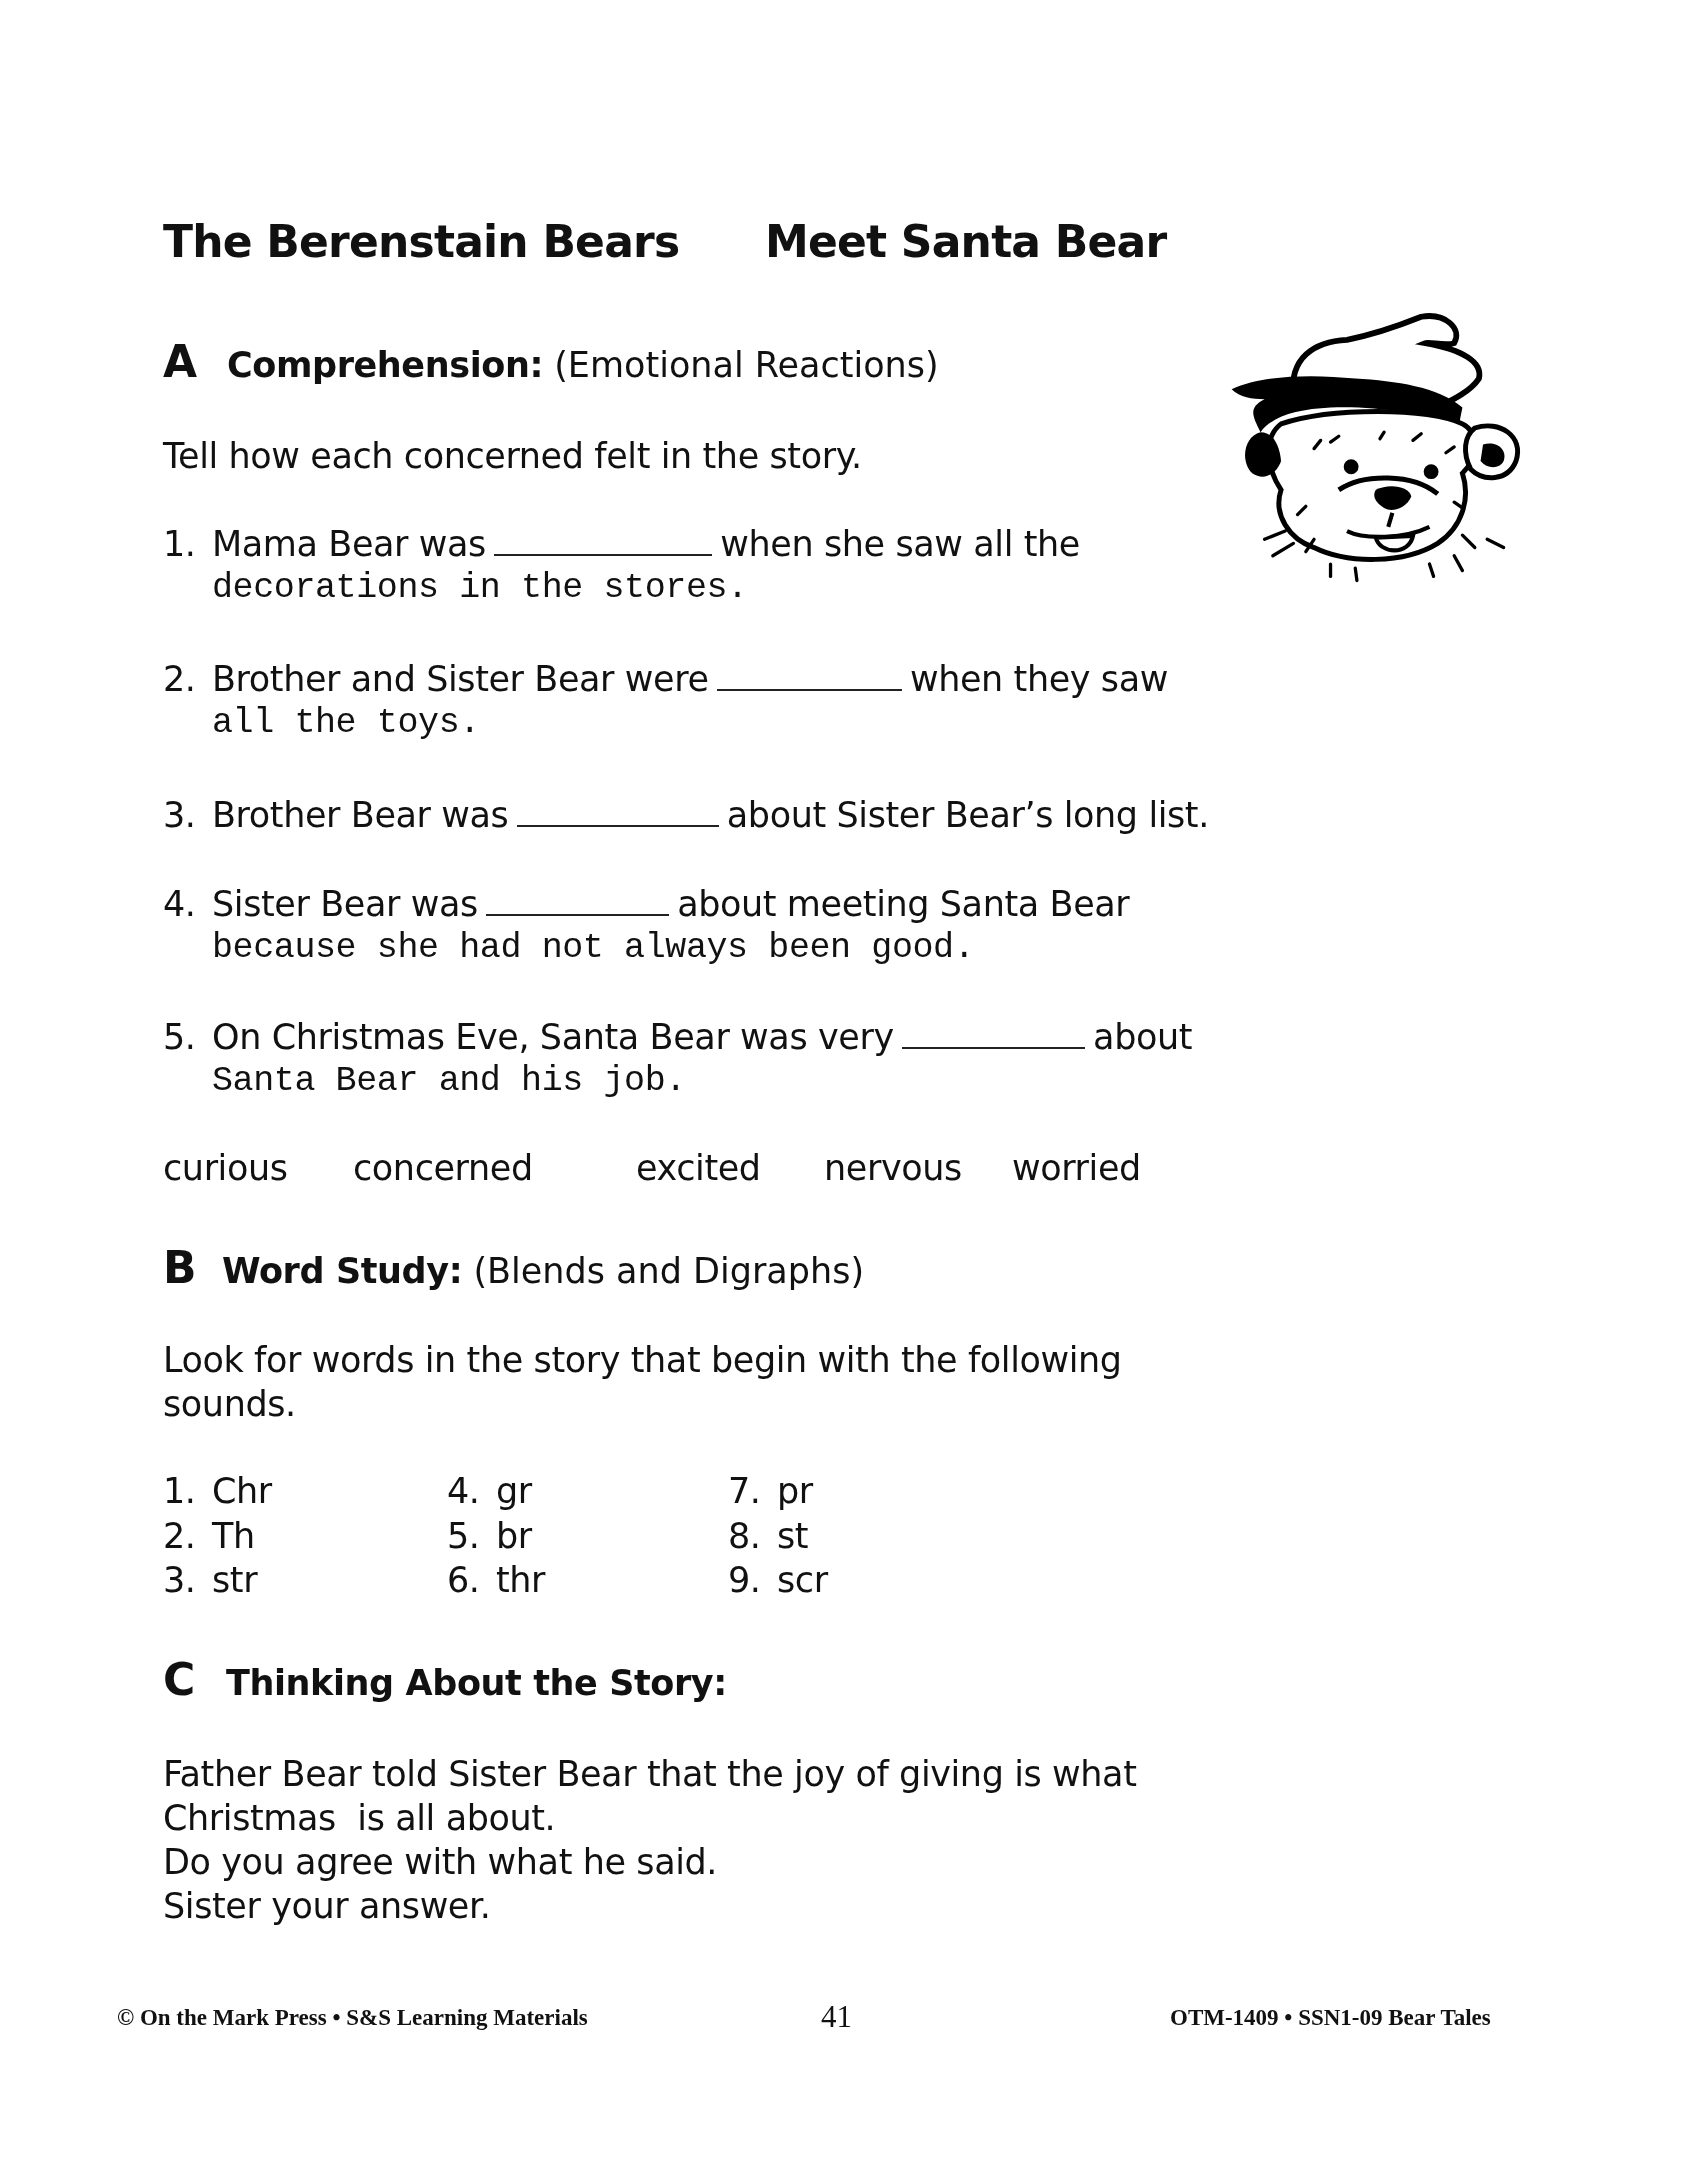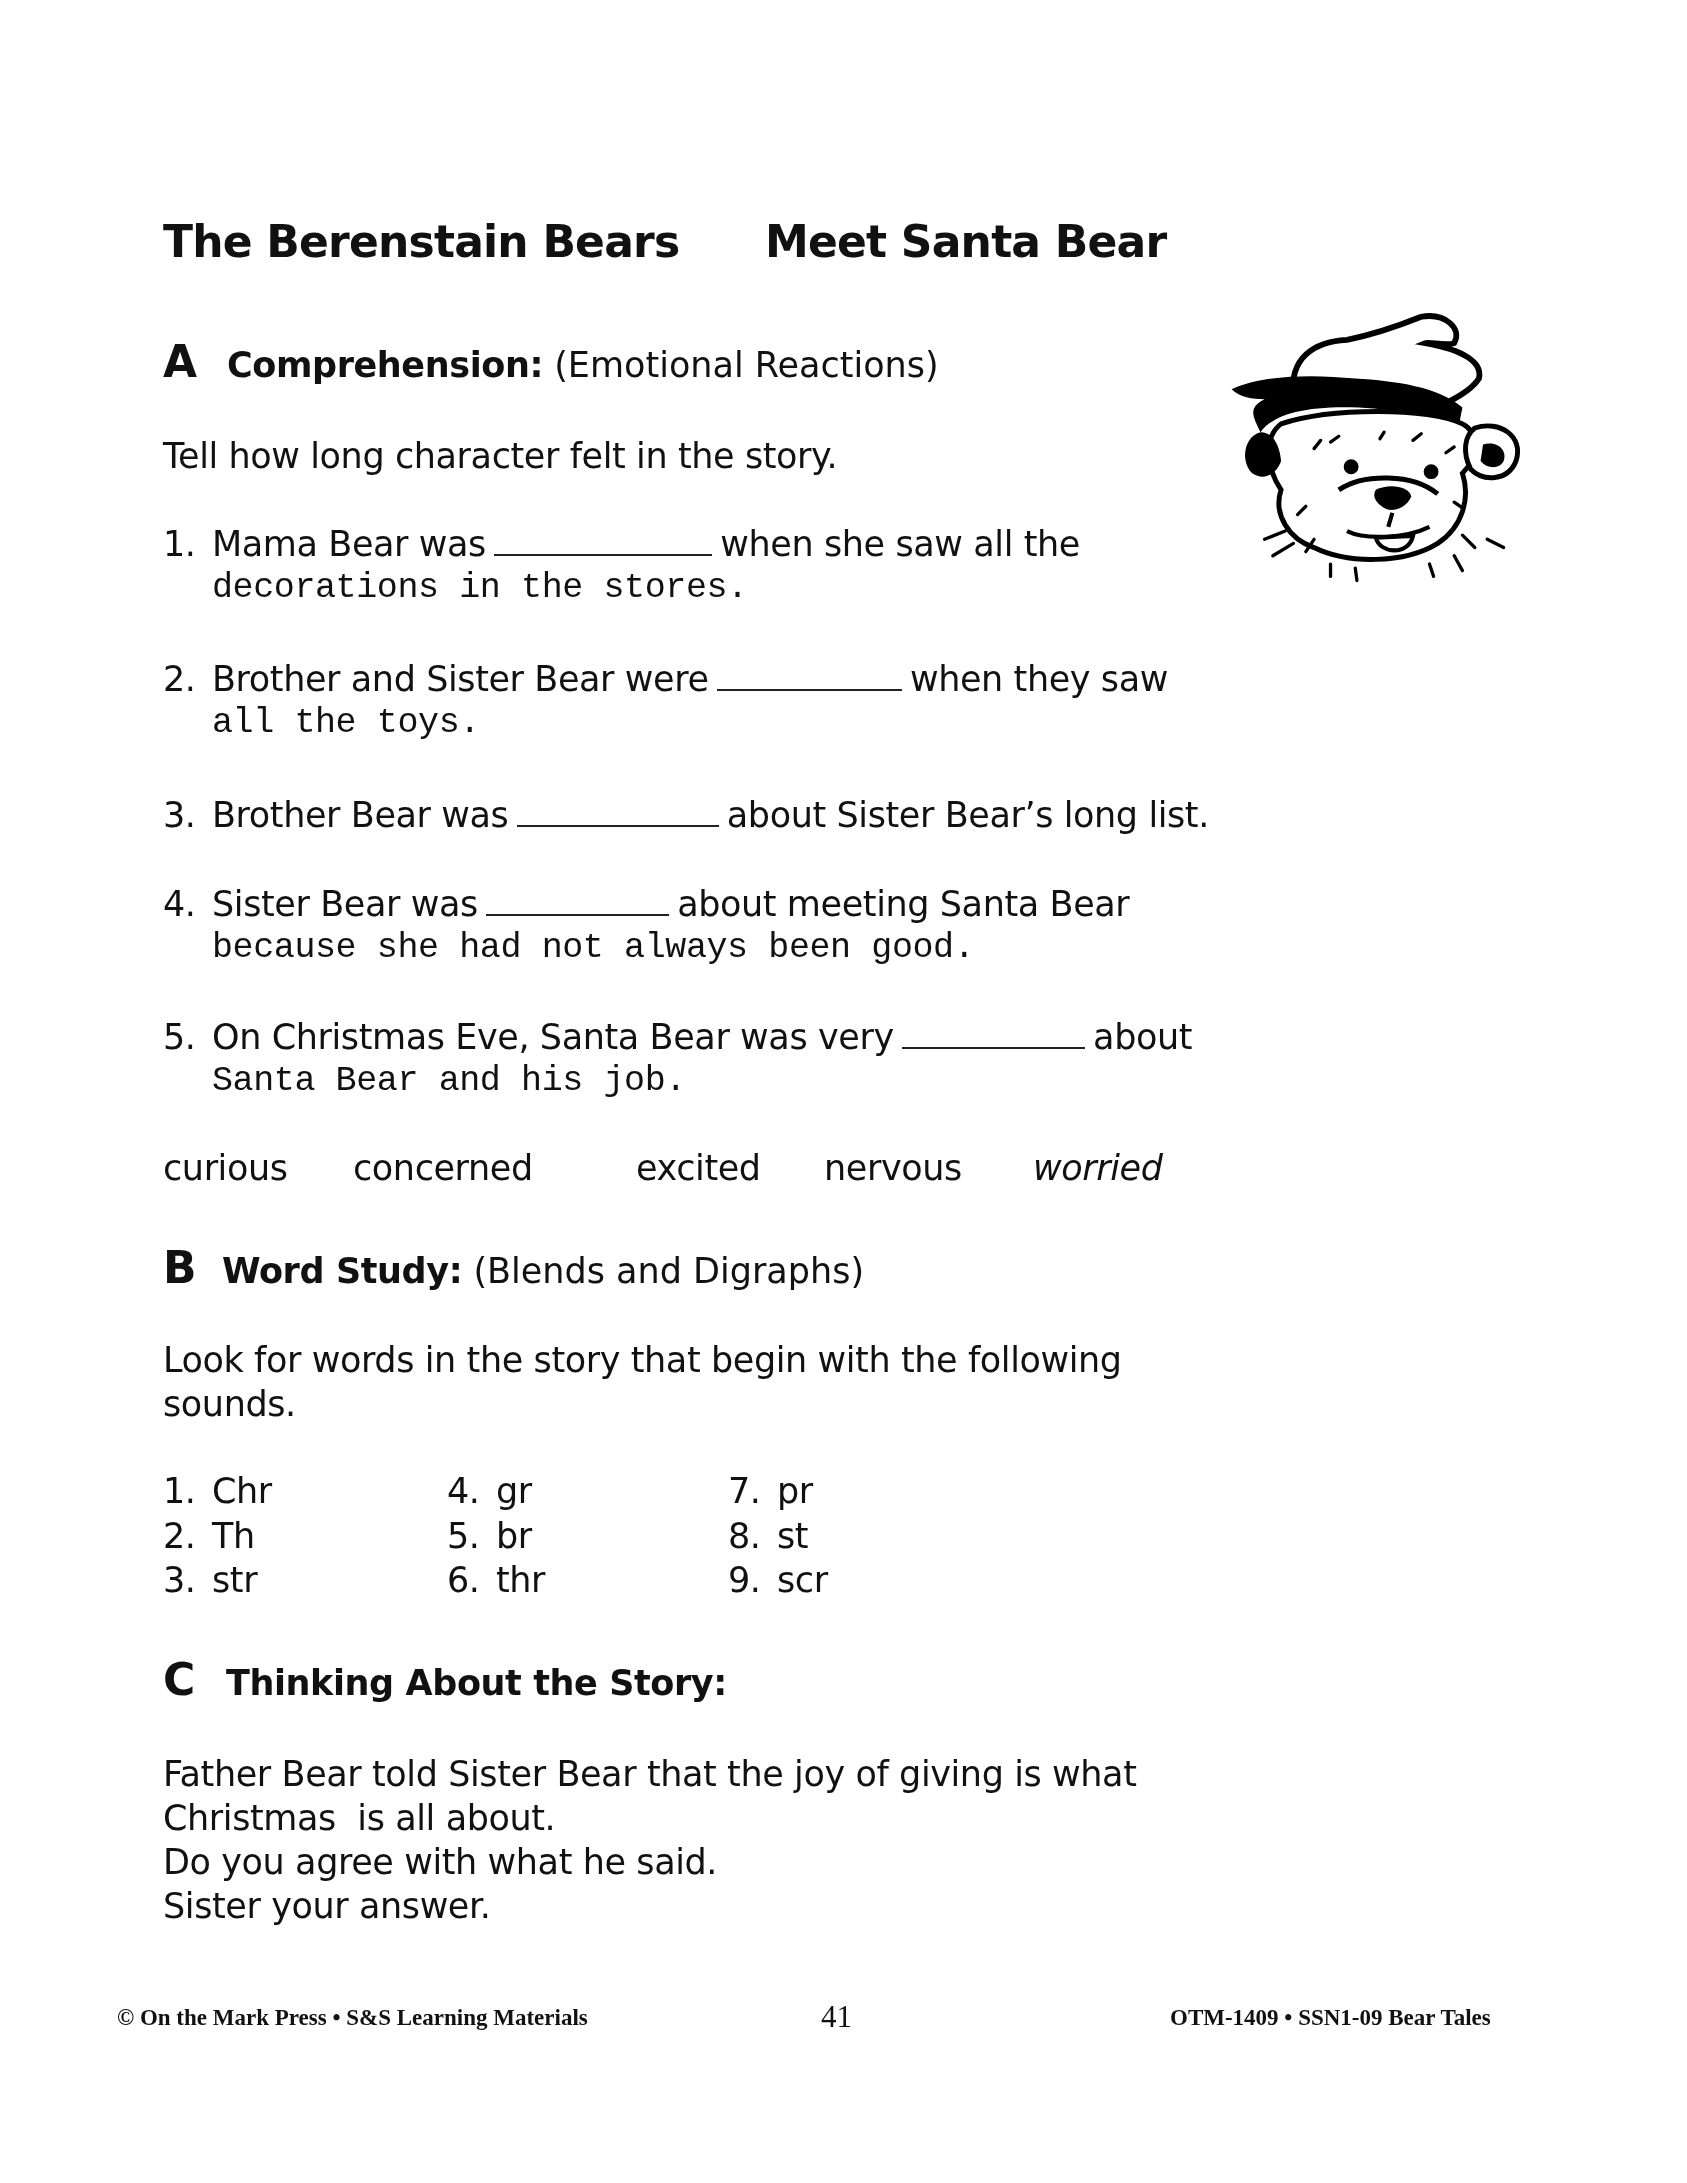--- a/index.html
+++ b/index.html
@@ -76,21 +76,21 @@
         <line x1="290" y1="320" x2="300" y2="338"></line>
     </g>
   </svg>
 </div>
 
 <div class="abs sec-head" style="left:163px; top:336px;">
   <span class="sec-letter">A</span><span class="sec-label">Comprehension:</span>
   <span class="sec-sub">(Emotional Reactions)</span>
 </div>
 
-<div class="abs body-text" style="left:163px; top:434px;">Tell how long character felt in the story.</div>
+<div class="abs body-text" style="left:163px; top:434px;">Tell how each concerned felt in the story.</div>
 
 <div class="abs body-text" style="left:163px; top:522px;">
   <div><span class="qnum">1.</span><span>Mama Bear was</span><span class="blank" style="width:218px;"></span><span>when she saw all the</span></div>
   <div class="indent">decorations in the stores.</div>
 </div>
 
 <div class="abs body-text" style="left:163px; top:657px;">
   <div><span class="qnum">2.</span><span>Brother and Sister Bear were</span><span class="blank" style="width:185px;"></span><span>when they saw</span></div>
   <div class="indent">all the toys.</div>
 </div>
@@ -107,21 +107,21 @@
 <div class="abs body-text" style="left:163px; top:1015px;">
   <div><span class="qnum">5.</span><span>On Christmas Eve, Santa Bear was very</span><span class="blank" style="width:183px;"></span><span>about</span></div>
   <div class="indent">Santa Bear and his job.</div>
 </div>
 
 <div>
   <span class="word" style="left:163px; top:1148px;">curious</span>
   <span class="word" style="left:353px; top:1148px;">concerned</span>
   <span class="word" style="left:636px; top:1148px;">excited</span>
   <span class="word" style="left:824px; top:1148px;">nervous</span>
-  <span class="word" style="left:1033px; top:1148px;font-style:italic;">worried</span>
+  <span class="word" style="left:1012px; top:1148px;">worried</span>
 </div>
 
 <div class="abs sec-head" style="left:163px; top:1242px;">
   <span class="sec-letter" style="width:59px;">B</span><span class="sec-label">Word Study:</span>
   <span class="sec-sub">(Blends and Digraphs)</span>
 </div>
 
 <div class="abs body-text" style="left:163px; top:1338px;">
   <div>Look for words in the story that begin with the following</div>
   <div>sounds.</div>

